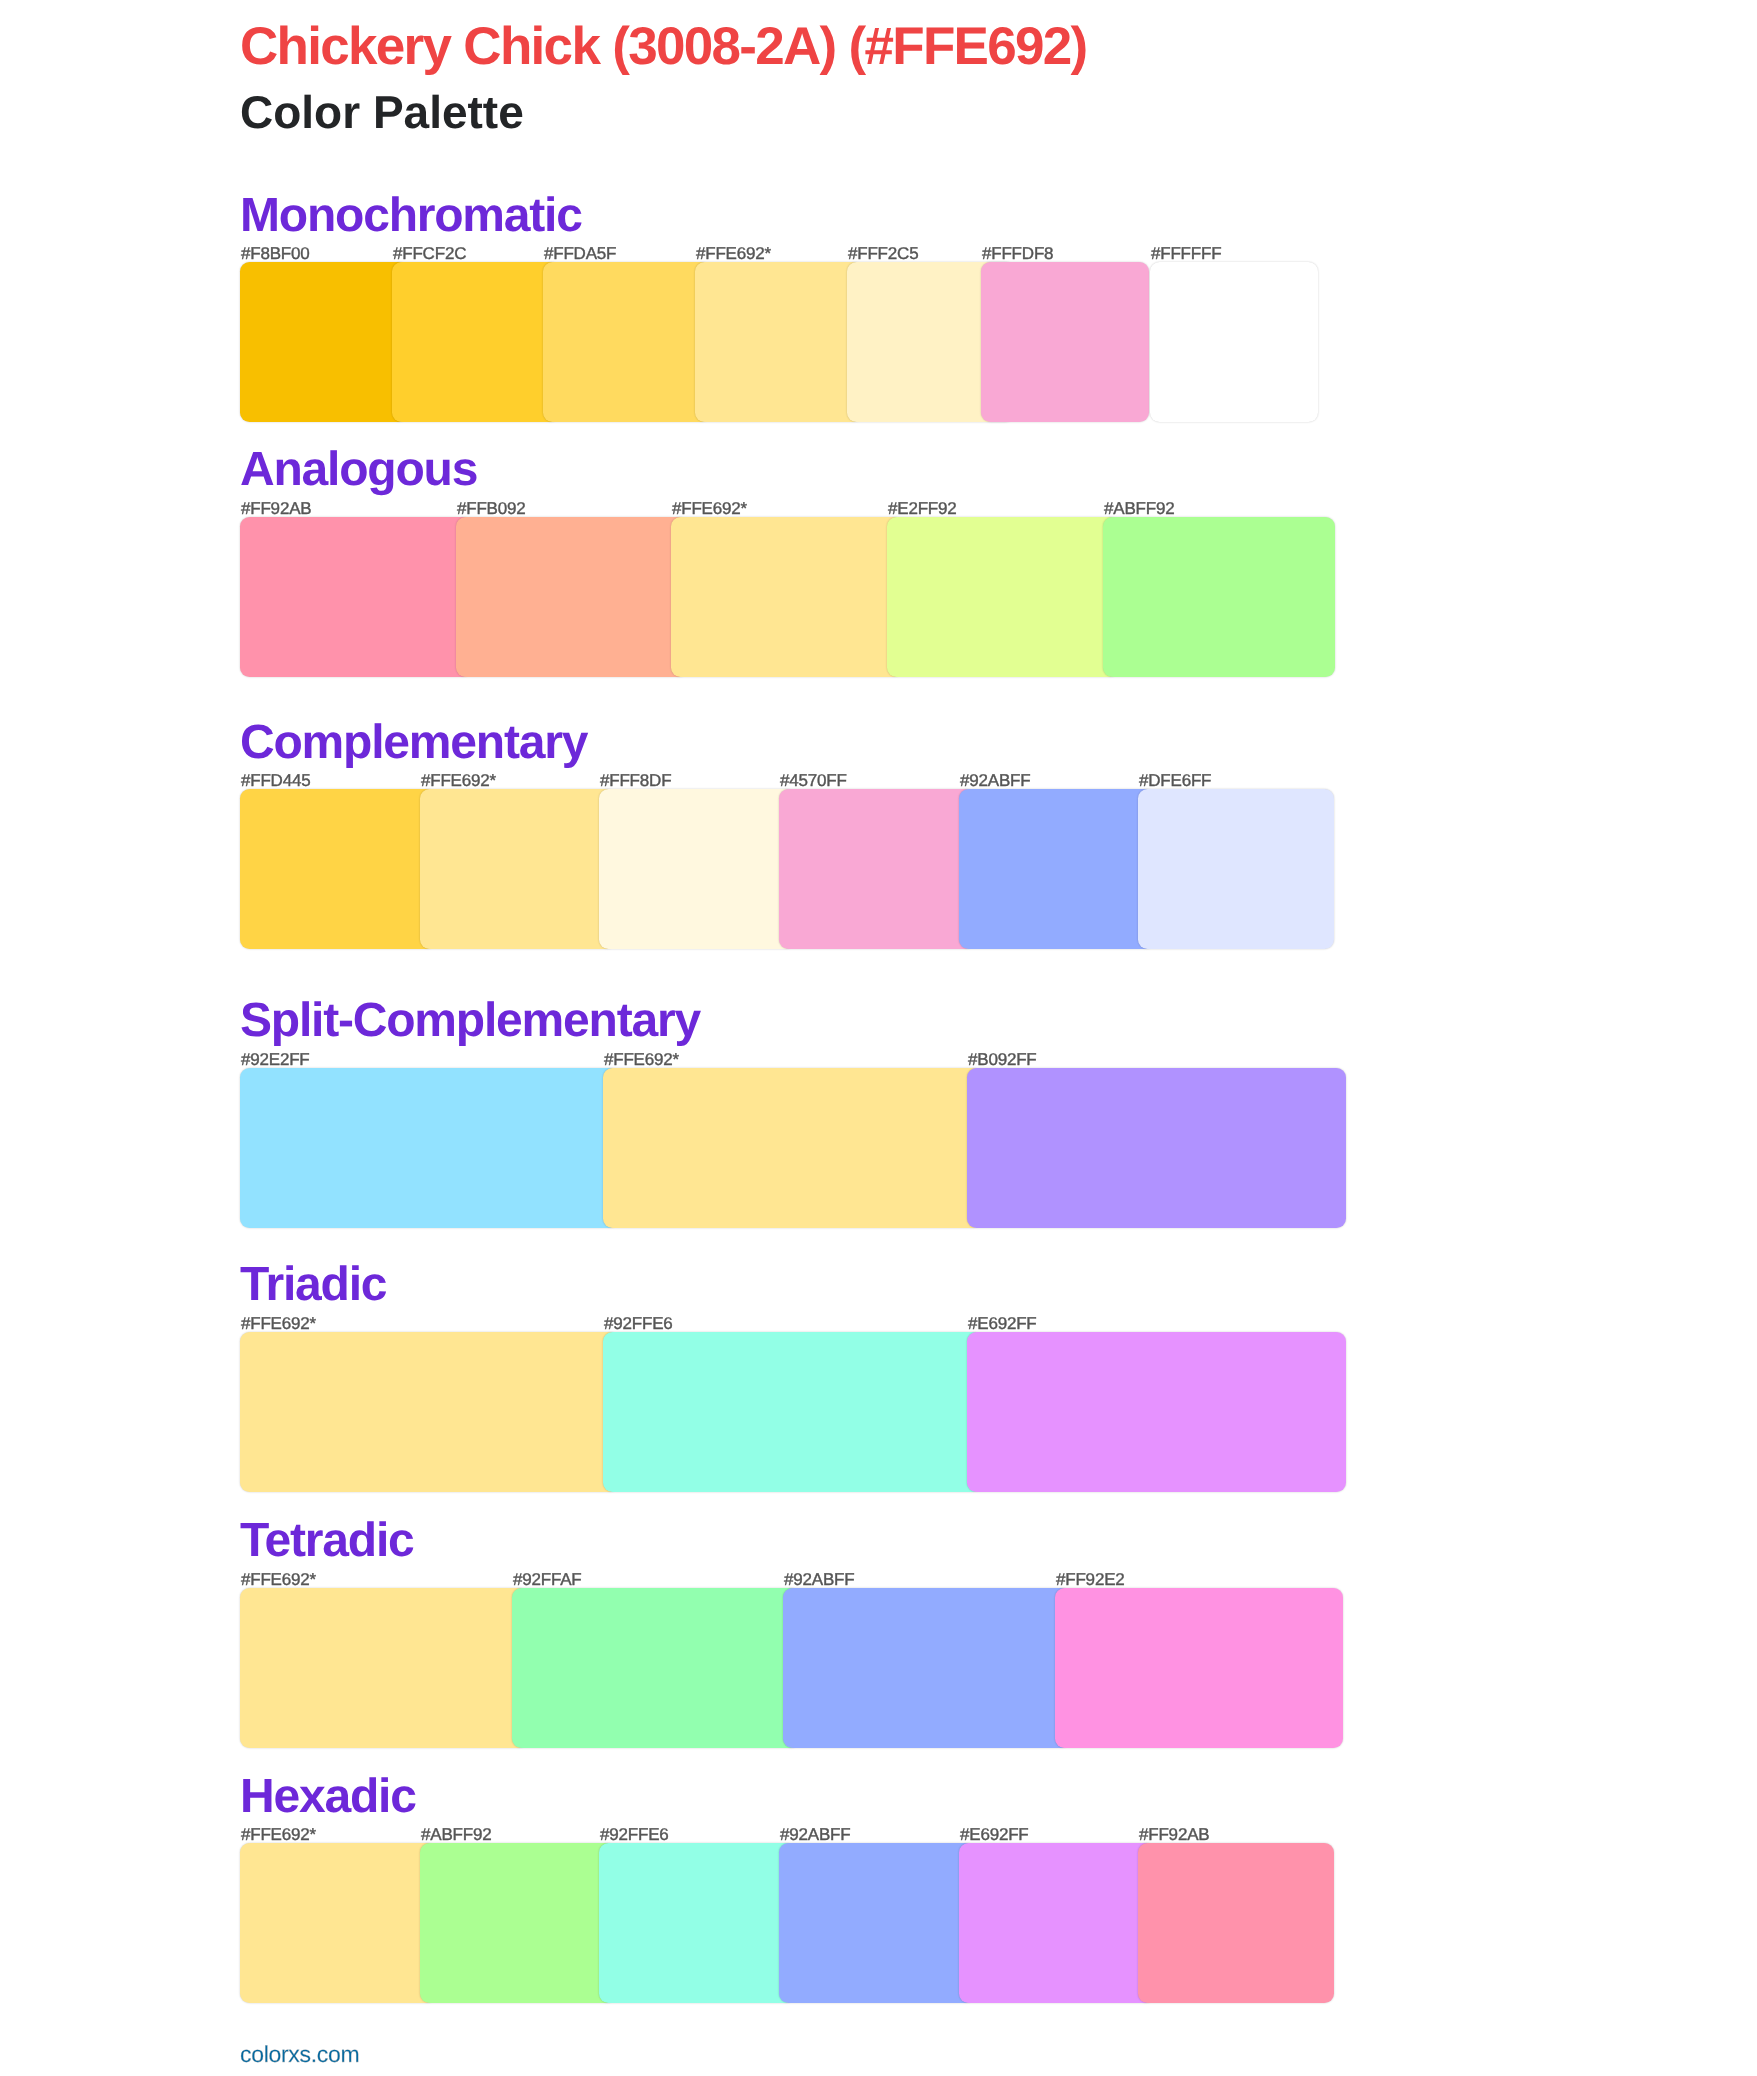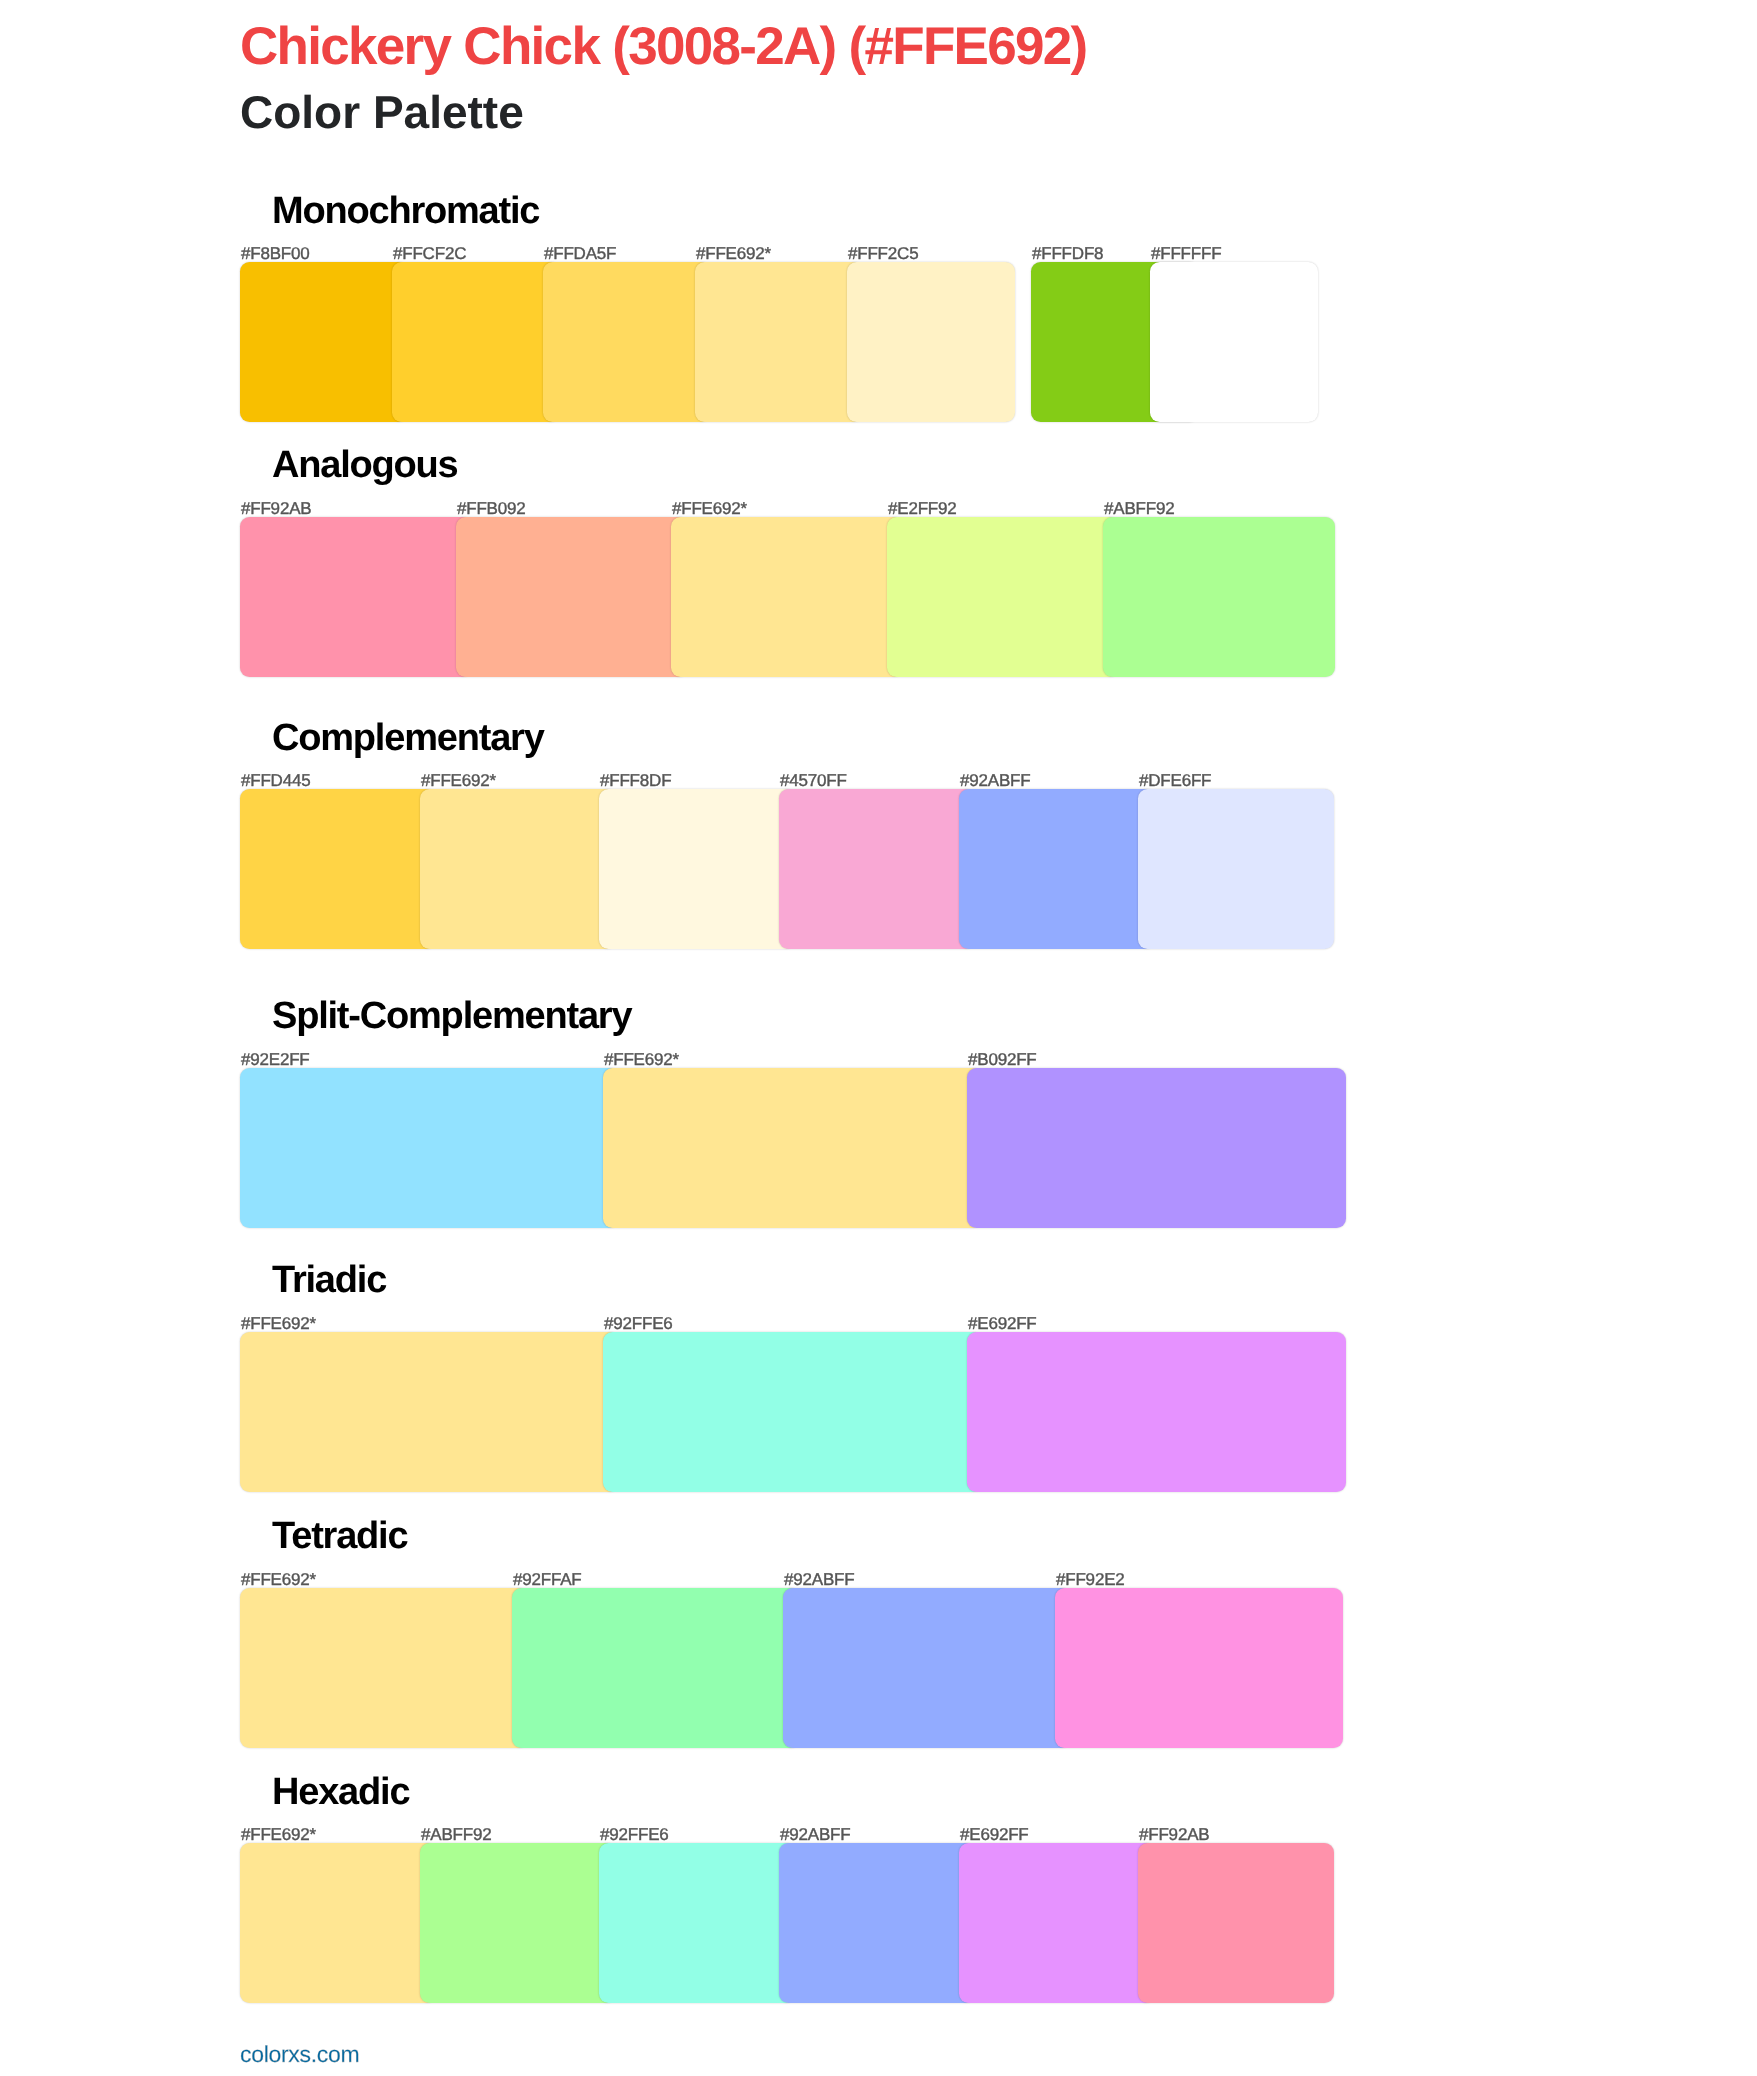--- a/index.html
+++ b/index.html
@@ -51,27 +51,26 @@
   
   .section {
     position: absolute;
     left: 0;
     top: 0;
     width: 1757px;
   }
   .section-title {
     position: absolute;
     left: 240px;
-    font-size: 38px;
+    font-size: 48px;
     font-weight: 700;
     letter-spacing: -1.2px;
-    color: #000000;
-    line-height: 1;
-    white-space: nowrap;
-    margin-left: 32px;
+    color: #6d28d9;
+    line-height: 1;
+    white-space: nowrap;
   }
   .palette {
     position: absolute;
     left: 240px;
     width: 1078px;
     height: 160px;
   }
   .swatch {
     position: absolute;
     top: 0;
@@ -122,21 +121,21 @@
       </div>
       <div class="swatch" style="left:303px;width:168px;background:#FFDA5F;z-index:3">
         <div class="swatch-label">#FFDA5F</div>
       </div>
       <div class="swatch" style="left:455px;width:168px;background:#FFE692;z-index:4">
         <div class="swatch-label">#FFE692*</div>
       </div>
       <div class="swatch" style="left:607px;width:168px;background:#FFF2C5;z-index:5">
         <div class="swatch-label">#FFF2C5</div>
       </div>
-      <div class="swatch" style="left:791px;width:168px;background:#84cc16;z-index:6">
+      <div class="swatch" style="left:741px;width:168px;background:#f9a8d4;z-index:6">
         <div class="swatch-label">#FFFDF8</div>
       </div>
       <div class="swatch" style="left:910px;width:168px;background:#FFFFFF;z-index:7">
         <div class="swatch-label">#FFFFFF</div>
       </div>
     </div>
   </div>
   <div class="section">
     <div class="section-title" style="top:446px">Analogous</div>
     <div class="palette" style="top:517px">

